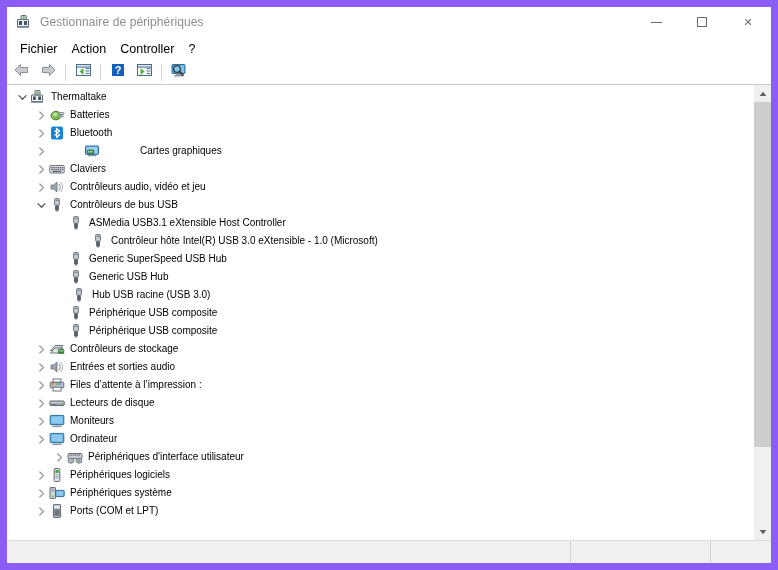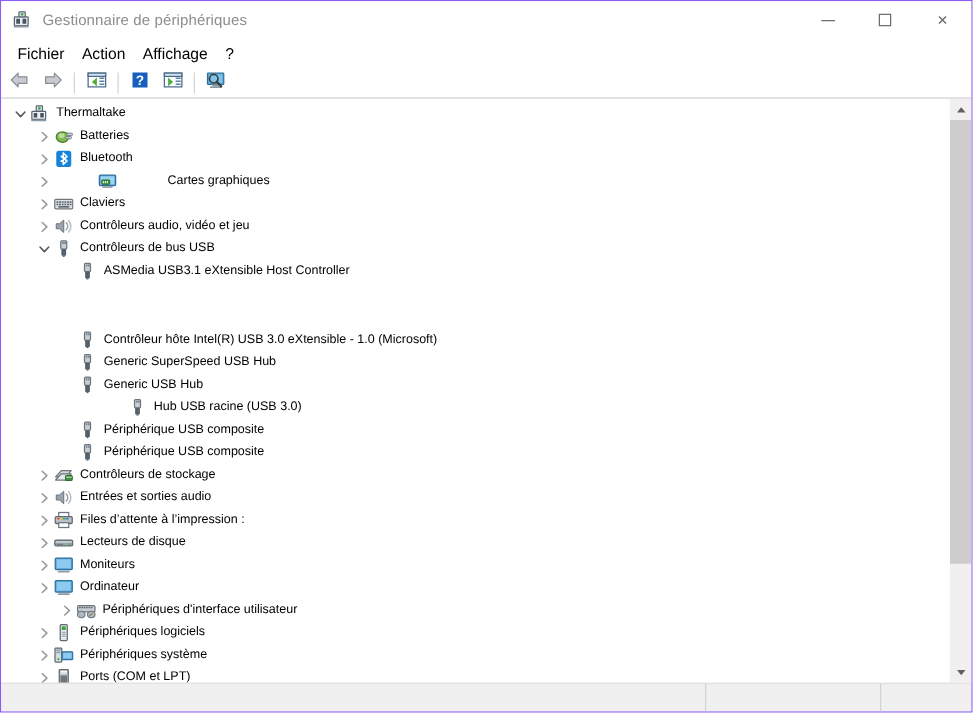--- a/index.html
+++ b/index.html
@@ -13,21 +13,21 @@
     overflow: hidden;
     font-family: "Liberation Sans", sans-serif;
     -webkit-font-smoothing: antialiased;
   }
 
   .window {
     position: relative;
     width: 778px;
     height: 570px;
     background: #ffffff;
-    border: 1px solid #8b5cf6;
+    border: 7px solid #8b5cf6;
     box-sizing: border-box;
     display: flex;
     flex-direction: column;
   }
 
   
   .titlebar {
     height: 30px;
     min-height: 30px;
     display: flex;
@@ -249,21 +249,21 @@
       </div>
       <div class="cap-btn close">
         <span class="cap-glyph">✕</span>
       </div>
     </div>
   </div>
 
   <div class="menubar">
     <div class="menu-item">Fichier</div>
     <div class="menu-item">Action</div>
-    <div class="menu-item">Affichage</div>
+    <div class="menu-item">Controller</div>
     <div class="menu-item">?</div>
   </div>
 
   <div class="toolbar">
 
     <div class="tb-btn">
       <span>
         <svg width="18" height="16" viewBox="0 0 18 16">
           <path d="M7.5 2.5 L2 8 L7.5 13.5 L7.5 10.6 L14.5 10.6 L14.5 5.4 L7.5 5.4 Z" fill="#c8cbd0" stroke="#8a8f96" stroke-width="1" stroke-linejoin="round"></path>
         </svg>
@@ -453,21 +453,21 @@
           <span class="twisty"></span>
           <span class="row-icon"><svg width="16" height="16" viewBox="0 0 16 16">
       <rect x="5.6" y="1.6" width="4.8" height="6.6" rx="0.8" fill="#c9ced3" stroke="#6d767f" stroke-width="1"></rect>
       <rect x="6.7" y="2.6" width="1.3" height="1.6" fill="#7b848c"></rect>
       <rect x="8.4" y="2.6" width="1.3" height="1.6" fill="#7b848c"></rect>
       <rect x="6.1" y="8.2" width="3.8" height="5.4" rx="0.6" fill="#55606a"></rect>
       <rect x="7.2" y="13.4" width="1.6" height="1.1" fill="#55606a"></rect>
     </svg></span>
           <span class="row-label">ASMedia USB3.1 eXtensible Host Controller</span>
         </div>
-        <div class="row" style="padding-left: 45px; margin-top: 37px;">
+        <div class="row" style="padding-left: 67px;">
           <span class="twisty"></span>
           <span class="row-icon"><svg width="16" height="16" viewBox="0 0 16 16">
       <rect x="5.6" y="1.6" width="4.8" height="6.6" rx="0.8" fill="#c9ced3" stroke="#6d767f" stroke-width="1"></rect>
       <rect x="6.7" y="2.6" width="1.3" height="1.6" fill="#7b848c"></rect>
       <rect x="8.4" y="2.6" width="1.3" height="1.6" fill="#7b848c"></rect>
       <rect x="6.1" y="8.2" width="3.8" height="5.4" rx="0.6" fill="#55606a"></rect>
       <rect x="7.2" y="13.4" width="1.6" height="1.1" fill="#55606a"></rect>
     </svg></span>
           <span class="row-label">Contrôleur hôte Intel(R) USB 3.0 eXtensible - 1.0 (Microsoft)</span>
         </div>
@@ -486,21 +486,21 @@
           <span class="twisty"></span>
           <span class="row-icon"><svg width="16" height="16" viewBox="0 0 16 16">
       <rect x="5.6" y="1.6" width="4.8" height="6.6" rx="0.8" fill="#c9ced3" stroke="#6d767f" stroke-width="1"></rect>
       <rect x="6.7" y="2.6" width="1.3" height="1.6" fill="#7b848c"></rect>
       <rect x="8.4" y="2.6" width="1.3" height="1.6" fill="#7b848c"></rect>
       <rect x="6.1" y="8.2" width="3.8" height="5.4" rx="0.6" fill="#55606a"></rect>
       <rect x="7.2" y="13.4" width="1.6" height="1.1" fill="#55606a"></rect>
     </svg></span>
           <span class="row-label">Generic USB Hub</span>
         </div>
-        <div class="row" style="padding-left: 48px; margin-left: 37px;">
+        <div class="row" style="padding-left: 48px;">
           <span class="twisty"></span>
           <span class="row-icon"><svg width="16" height="16" viewBox="0 0 16 16">
       <rect x="5.6" y="1.6" width="4.8" height="6.6" rx="0.8" fill="#c9ced3" stroke="#6d767f" stroke-width="1"></rect>
       <rect x="6.7" y="2.6" width="1.3" height="1.6" fill="#7b848c"></rect>
       <rect x="8.4" y="2.6" width="1.3" height="1.6" fill="#7b848c"></rect>
       <rect x="6.1" y="8.2" width="3.8" height="5.4" rx="0.6" fill="#55606a"></rect>
       <rect x="7.2" y="13.4" width="1.6" height="1.1" fill="#55606a"></rect>
     </svg></span>
           <span class="row-label">Hub USB racine (USB 3.0)</span>
         </div>

